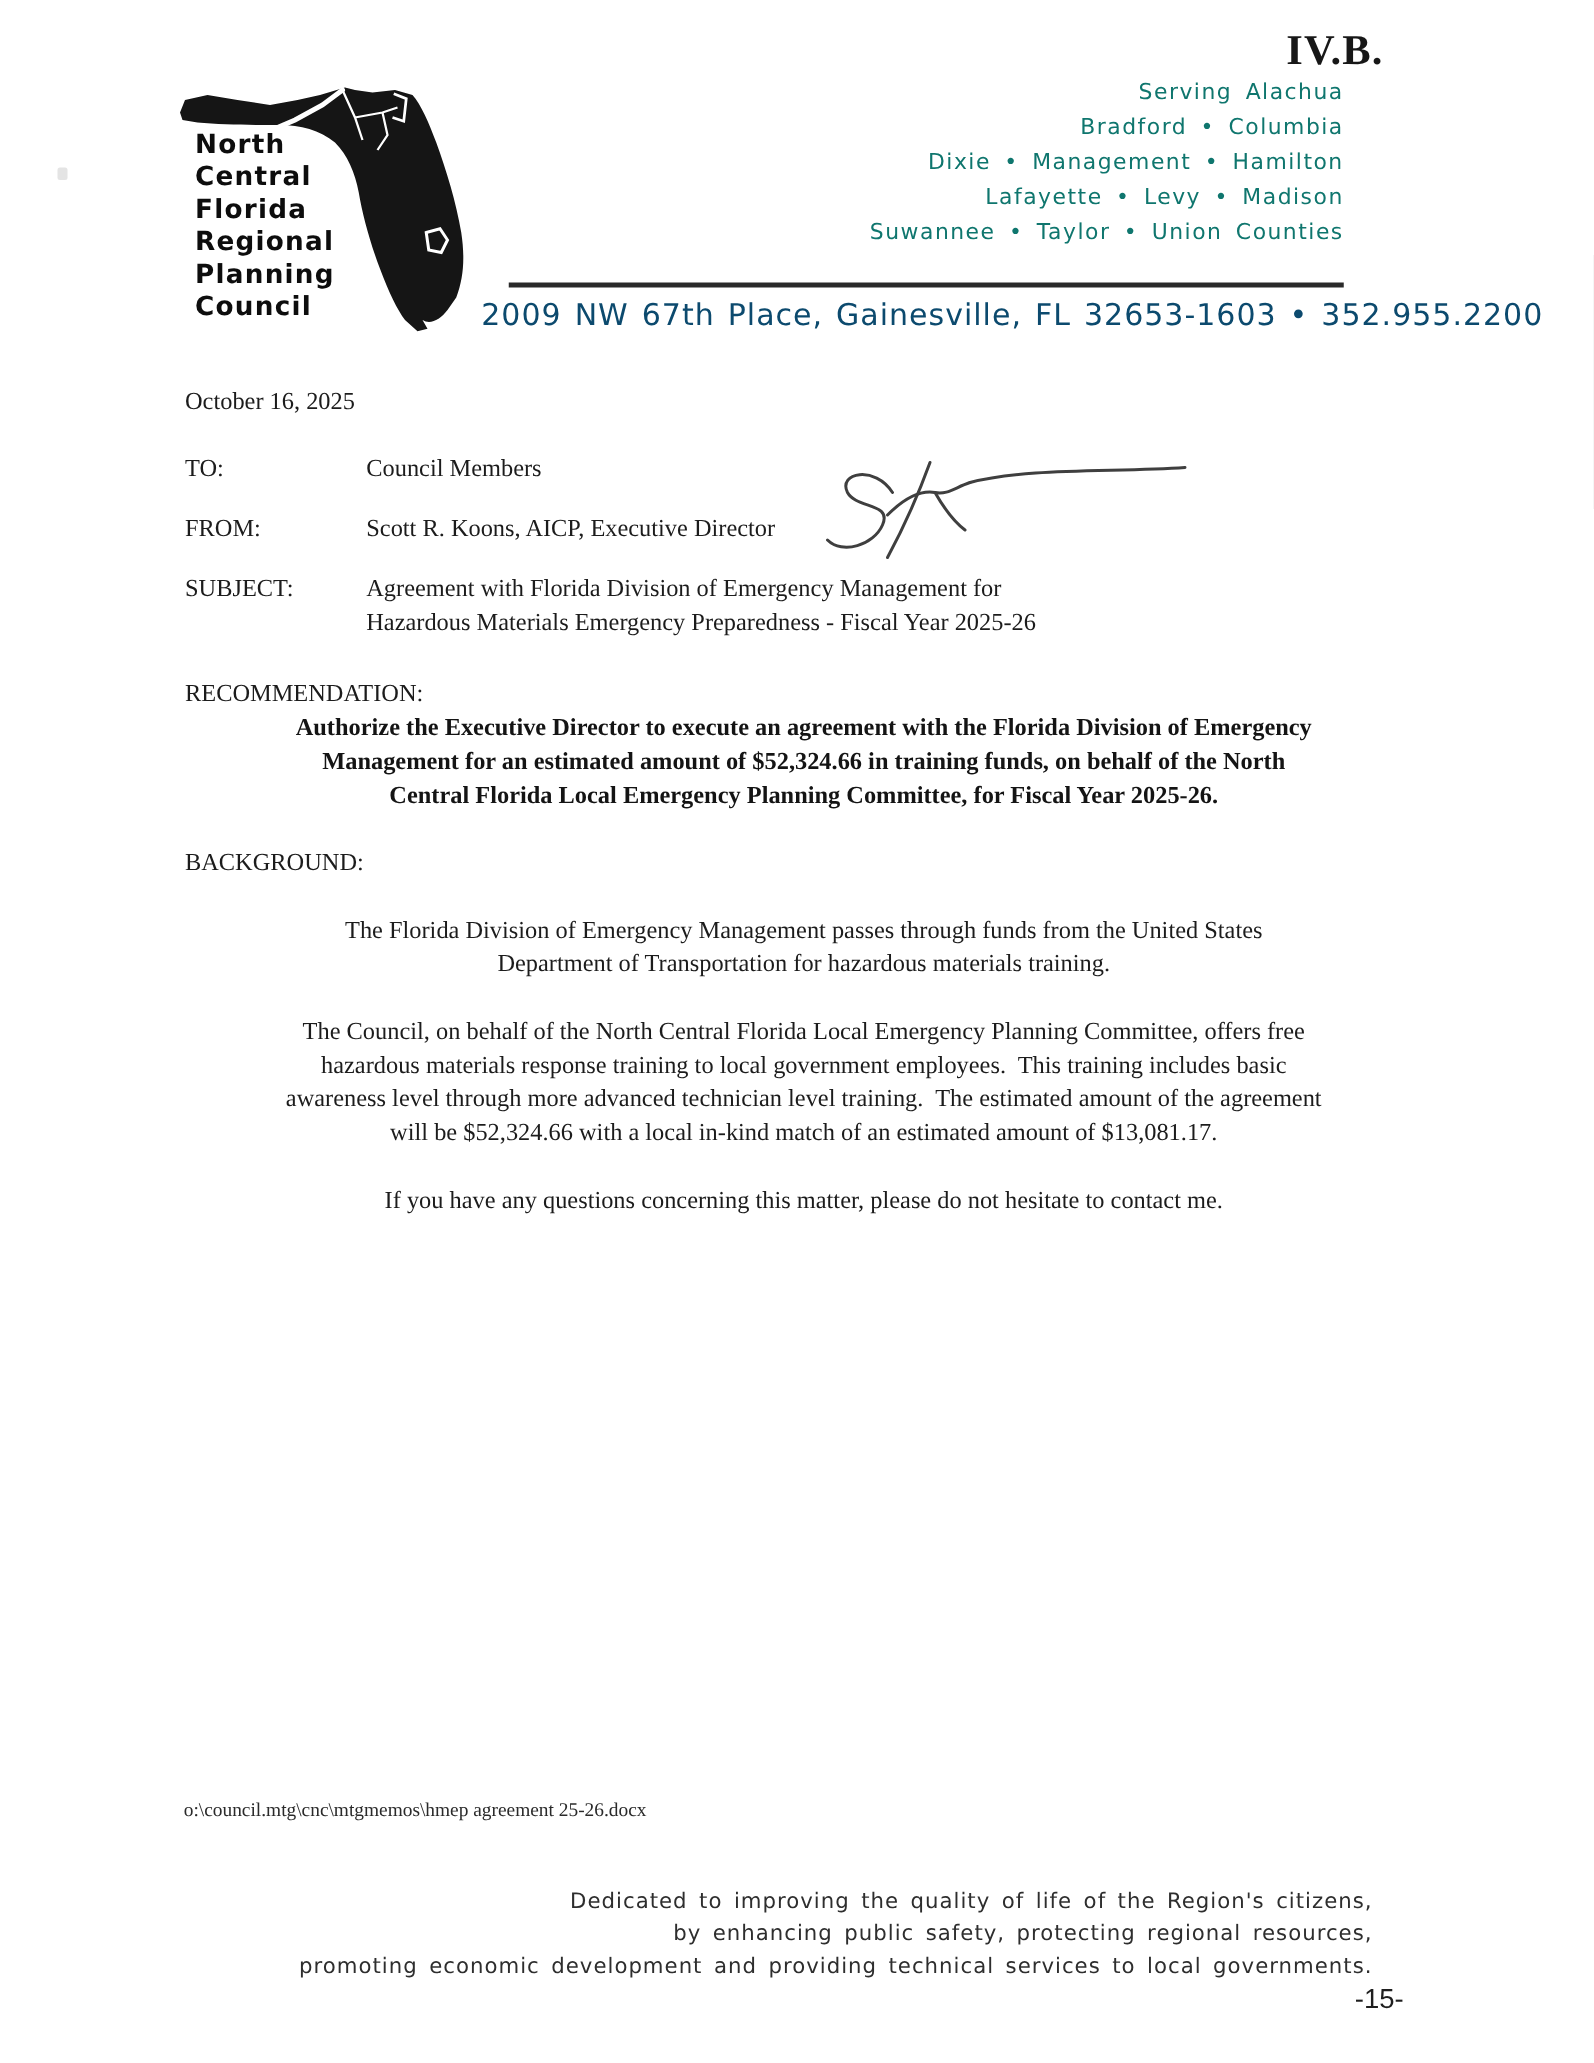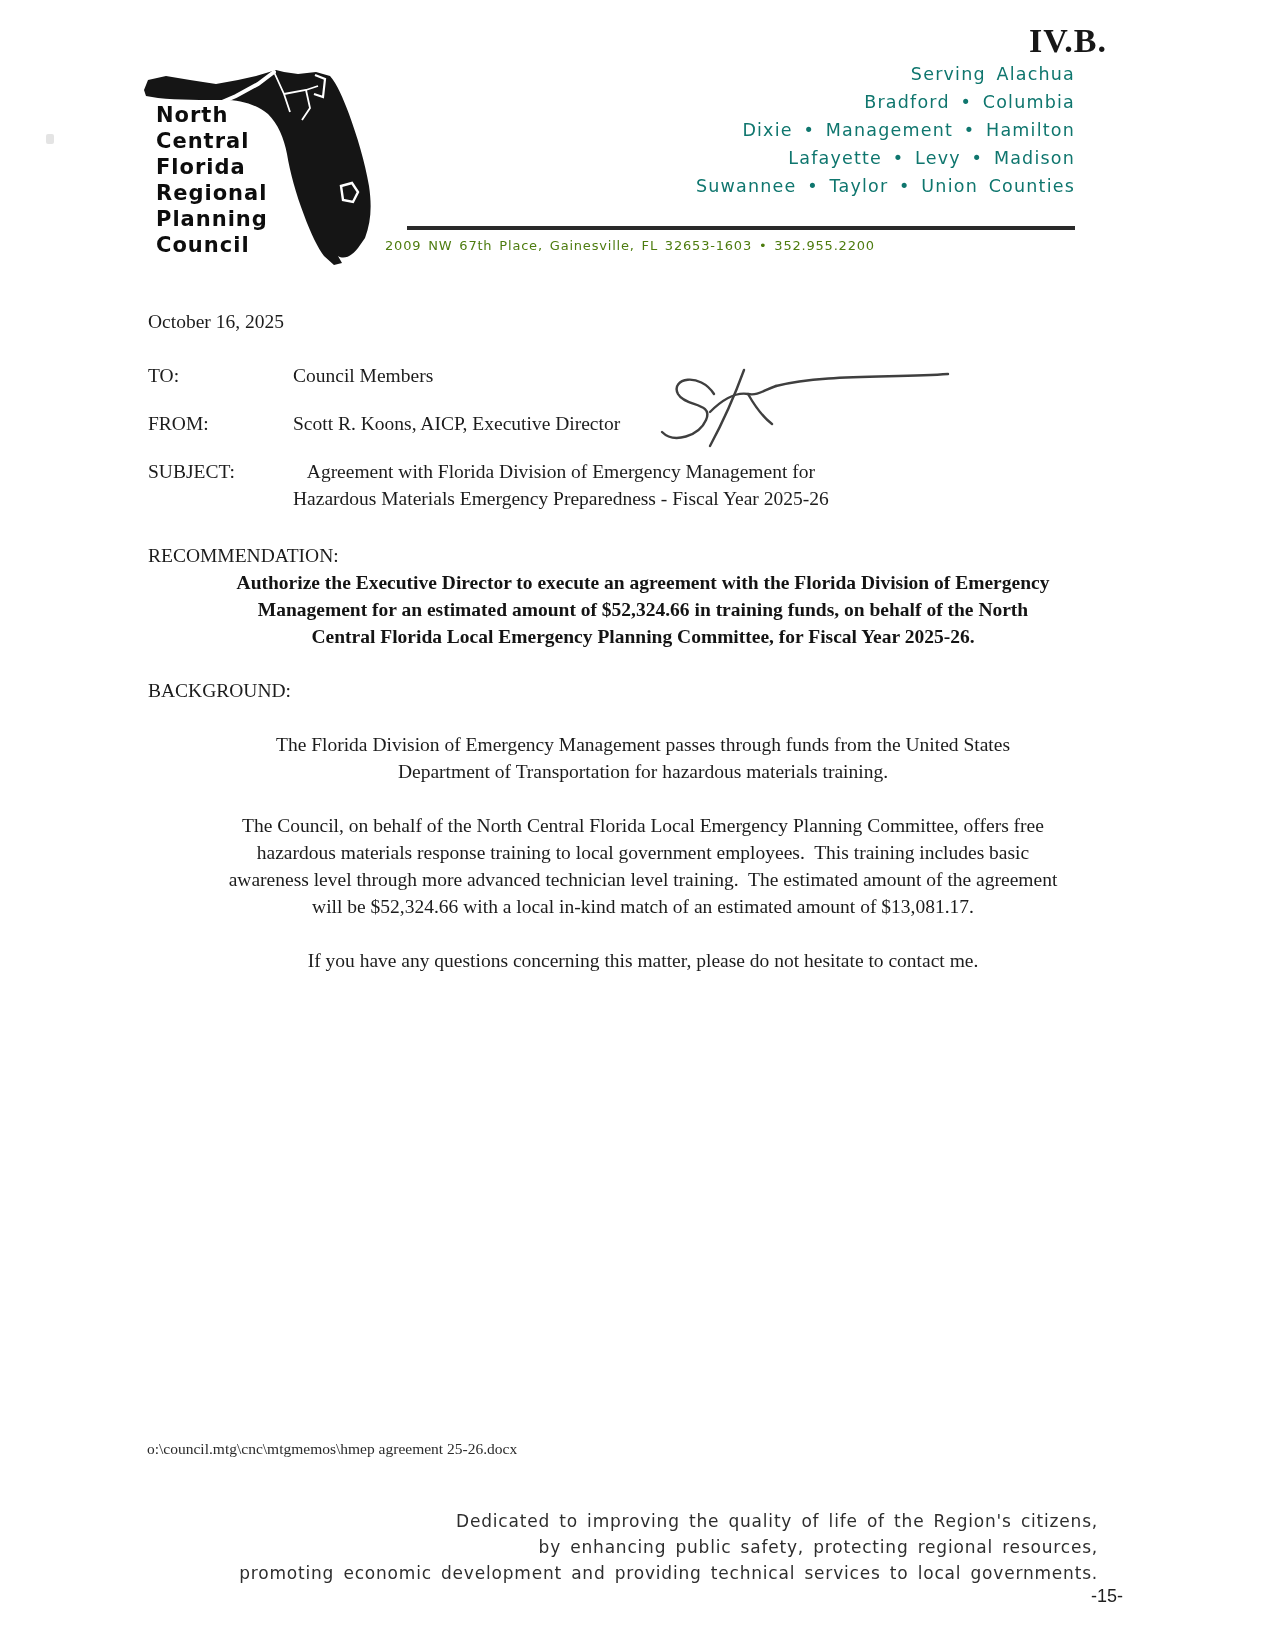--- a/index.html
+++ b/index.html
@@ -62,40 +62,40 @@
     width: 668px;
     height: 4px;
     background: #2a2a2a;
   }
   .address-line {
     position: absolute;
     left: 385px;
     top: 238px;
     width: 692px;
     font-family: "DejaVu Sans", sans-serif;
-    font-size: 13px;
+    font-size: 24px;
     letter-spacing: 0.8px;
     word-spacing: 2px;
-    color: #4d7c0f;
+    color: #0c4a6e;
     white-space: nowrap;
   }
   
   .content {
     position: absolute;
     left: 148px;
     top: 308px;
     width: 990px;
     font-size: 19.5px;
     line-height: 27px;
     color: #1c1c1c;
   }
   .date-line { margin-bottom: 27px; }
   .field-row { display: flex; margin-bottom: 21px; }
   .field-label { width: 145px; flex: 0 0 145px; }
-  .field-value { white-space: pre-wrap; text-align: center; }
+  .field-value { white-space: pre-wrap; }
   .row-subject { margin-bottom: 30px; }
   .section-heading { }
   .para { white-space: pre-wrap; margin-bottom: 27px; text-align: center; }
   .para-bold { font-weight: bold; color: #141414; }
   .mb-xl { margin-bottom: 27px; }
   
   .signature {
     position: absolute;
     left: 652px;
     top: 364px;
@@ -122,21 +122,21 @@
     letter-spacing: 0.8px;
     word-spacing: 3px;
     color: #2e2e2e;
     white-space: pre-wrap;
   }
   .page-number {
     position: absolute;
     top: 1586px;
     right: 152px;
     font-family: "Liberation Sans", sans-serif;
-    font-size: 18px;
+    font-size: 22px;
     color: #1f1f1f;
   }
   .scan-artifact {
     position: absolute;
     left: 46px;
     top: 134px;
     width: 8px;
     height: 10px;
     background: #c9c9c9;
     opacity: 0.5;

